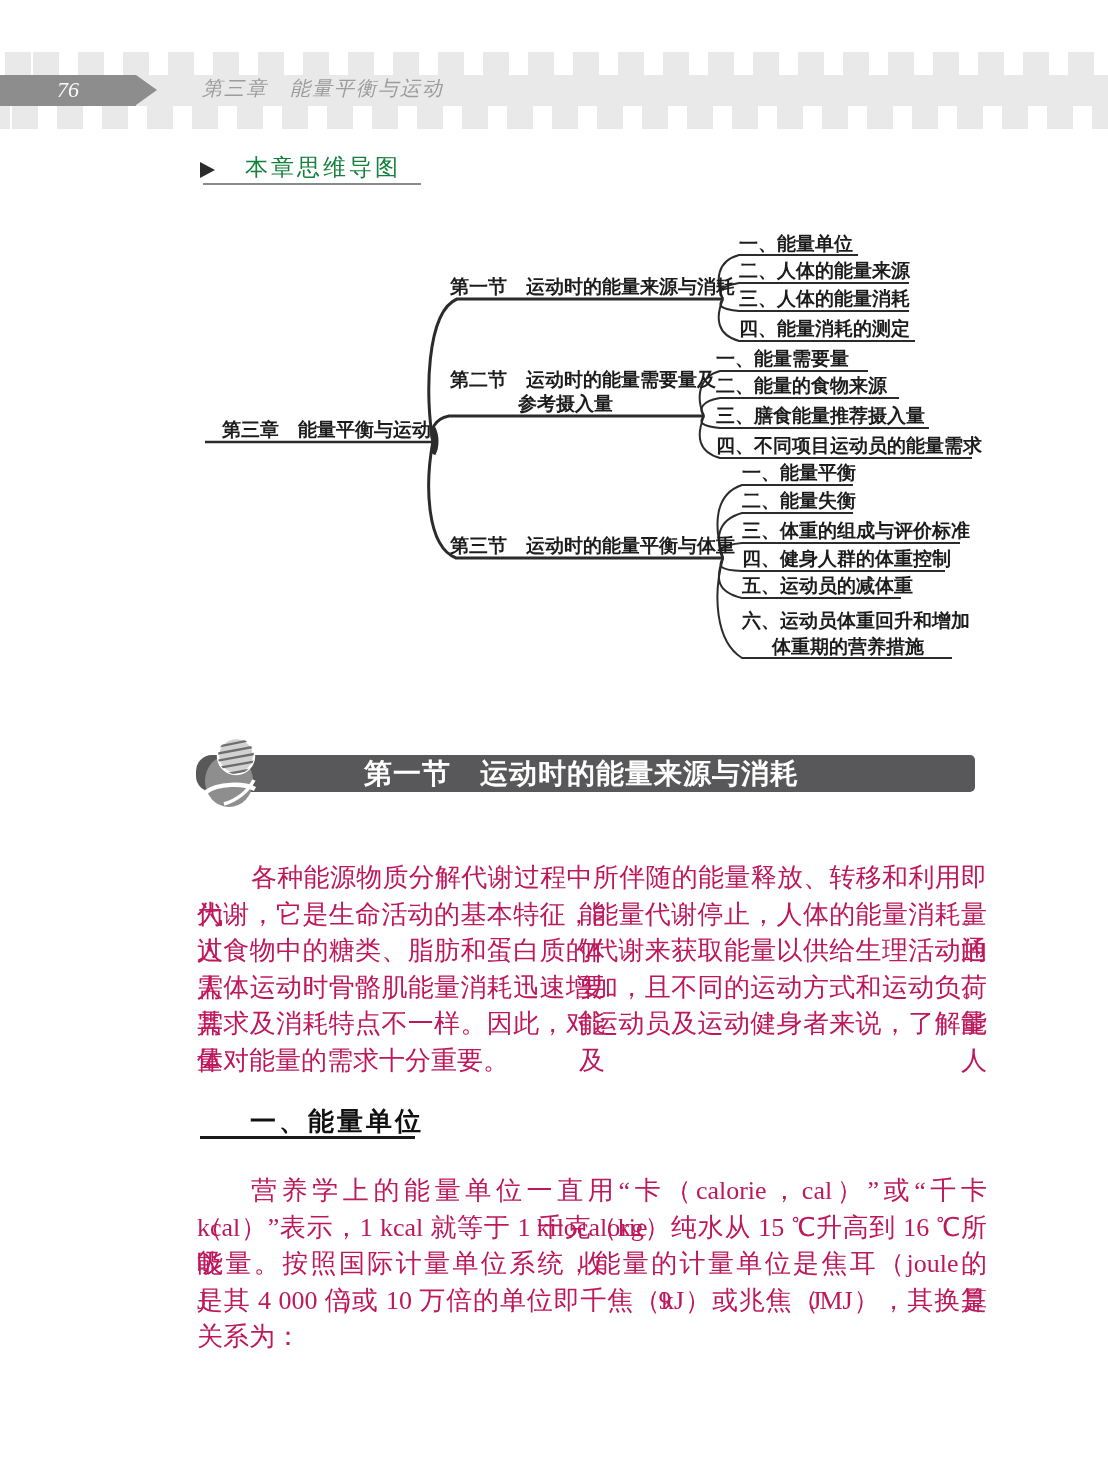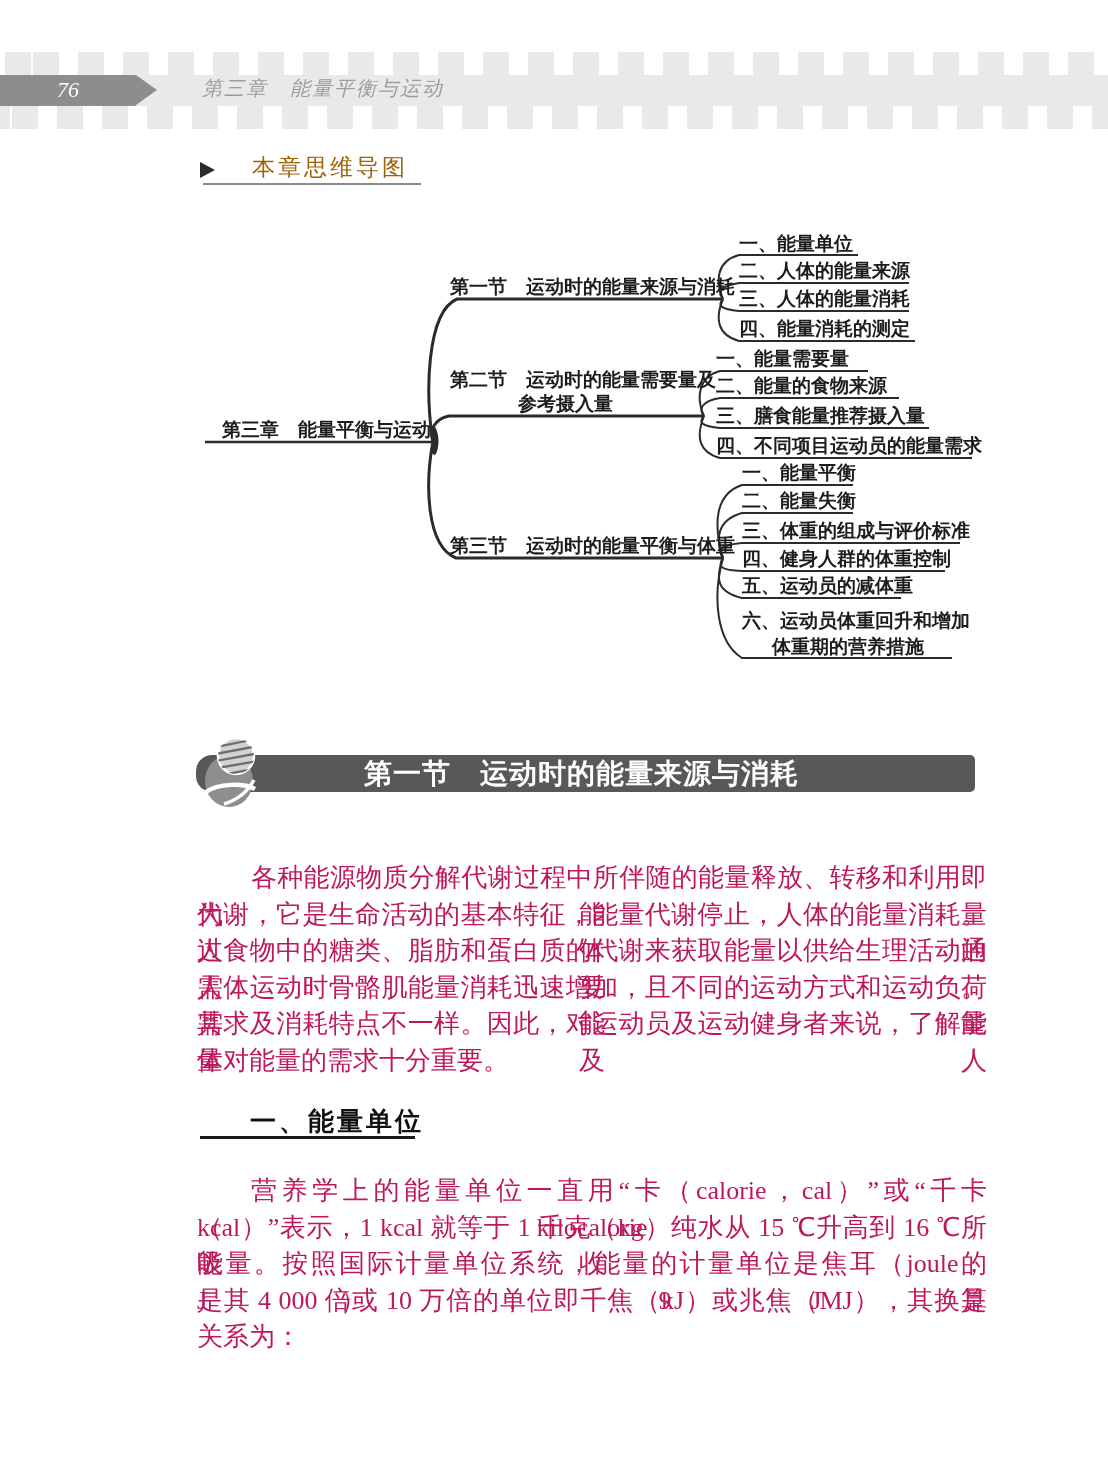--- a/index.html
+++ b/index.html
@@ -16,21 +16,21 @@
            color:#fafafa; font:italic 22px "Liberation Serif", serif; text-align:center; line-height:29px; }
   .arrow::after { content:''; position:absolute; right:-21px; top:0; width:0; height:0;
                   border-left:21px solid #8d8d8d; border-top:15.5px solid transparent; border-bottom:15.5px solid transparent; }
   .chapter-title { position:absolute; left:202px; top:0; line-height:31px;
                    font:italic 20px "Liberation Serif", serif; color:#9c9c9c; letter-spacing:2px; white-space:nowrap; }
 
   
   .mm-label-wrap { position:absolute; left:200px; top:152px; }
   .tri { position:absolute; left:0; top:10px; width:0; height:0;
          border-left:15px solid #2b2b2b; border-top:8px solid transparent; border-bottom:8px solid transparent; }
-  .mm-label { position:absolute; left:52px; top:0; font-size:23px; color:#a16207; letter-spacing:3px; white-space:nowrap;
+  .mm-label { position:absolute; left:45px; top:0; font-size:23px; color:#15803d; letter-spacing:3px; white-space:nowrap;
               font-family:"Liberation Sans", sans-serif; }
   .mm-underline { position:absolute; left:3px; top:31px; width:218px; height:2px; background:#8a8a8a; }
 
   
   .mindmap { position:absolute; left:0; top:0; }
   .mindmap text { font-family:"Liberation Serif", serif; font-weight:700; fill:#1c1c1c; font-size:19px; }
   .mm-stroke { stroke:#2b2b2b; fill:none; }
 
   
   .banner { position:absolute; left:196px; top:755px; width:779px; height:37px;

